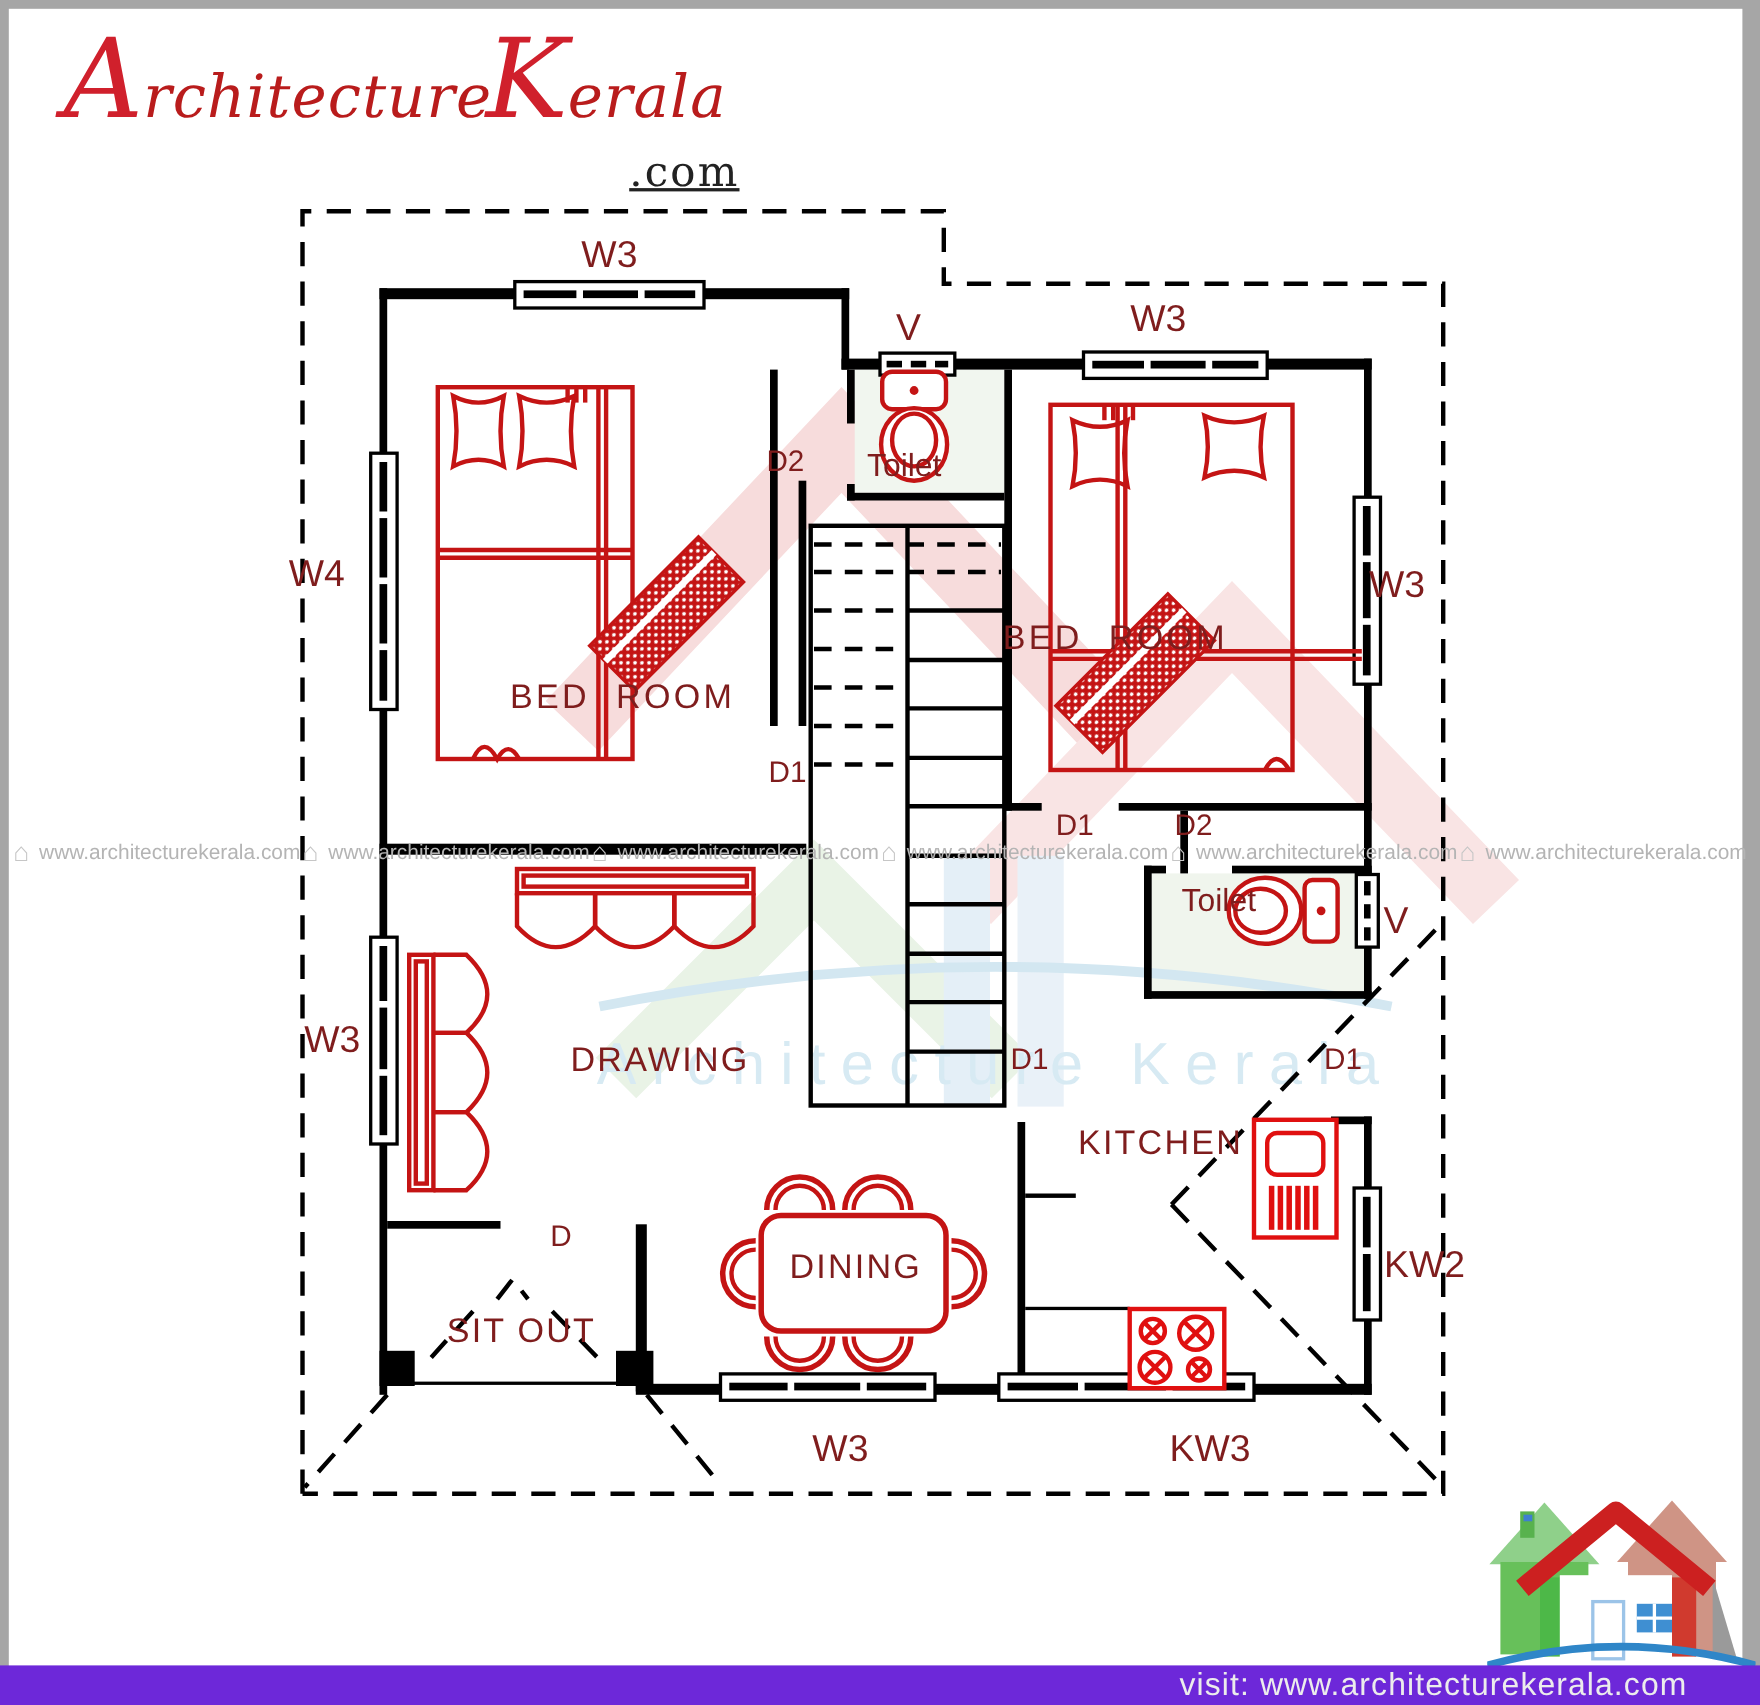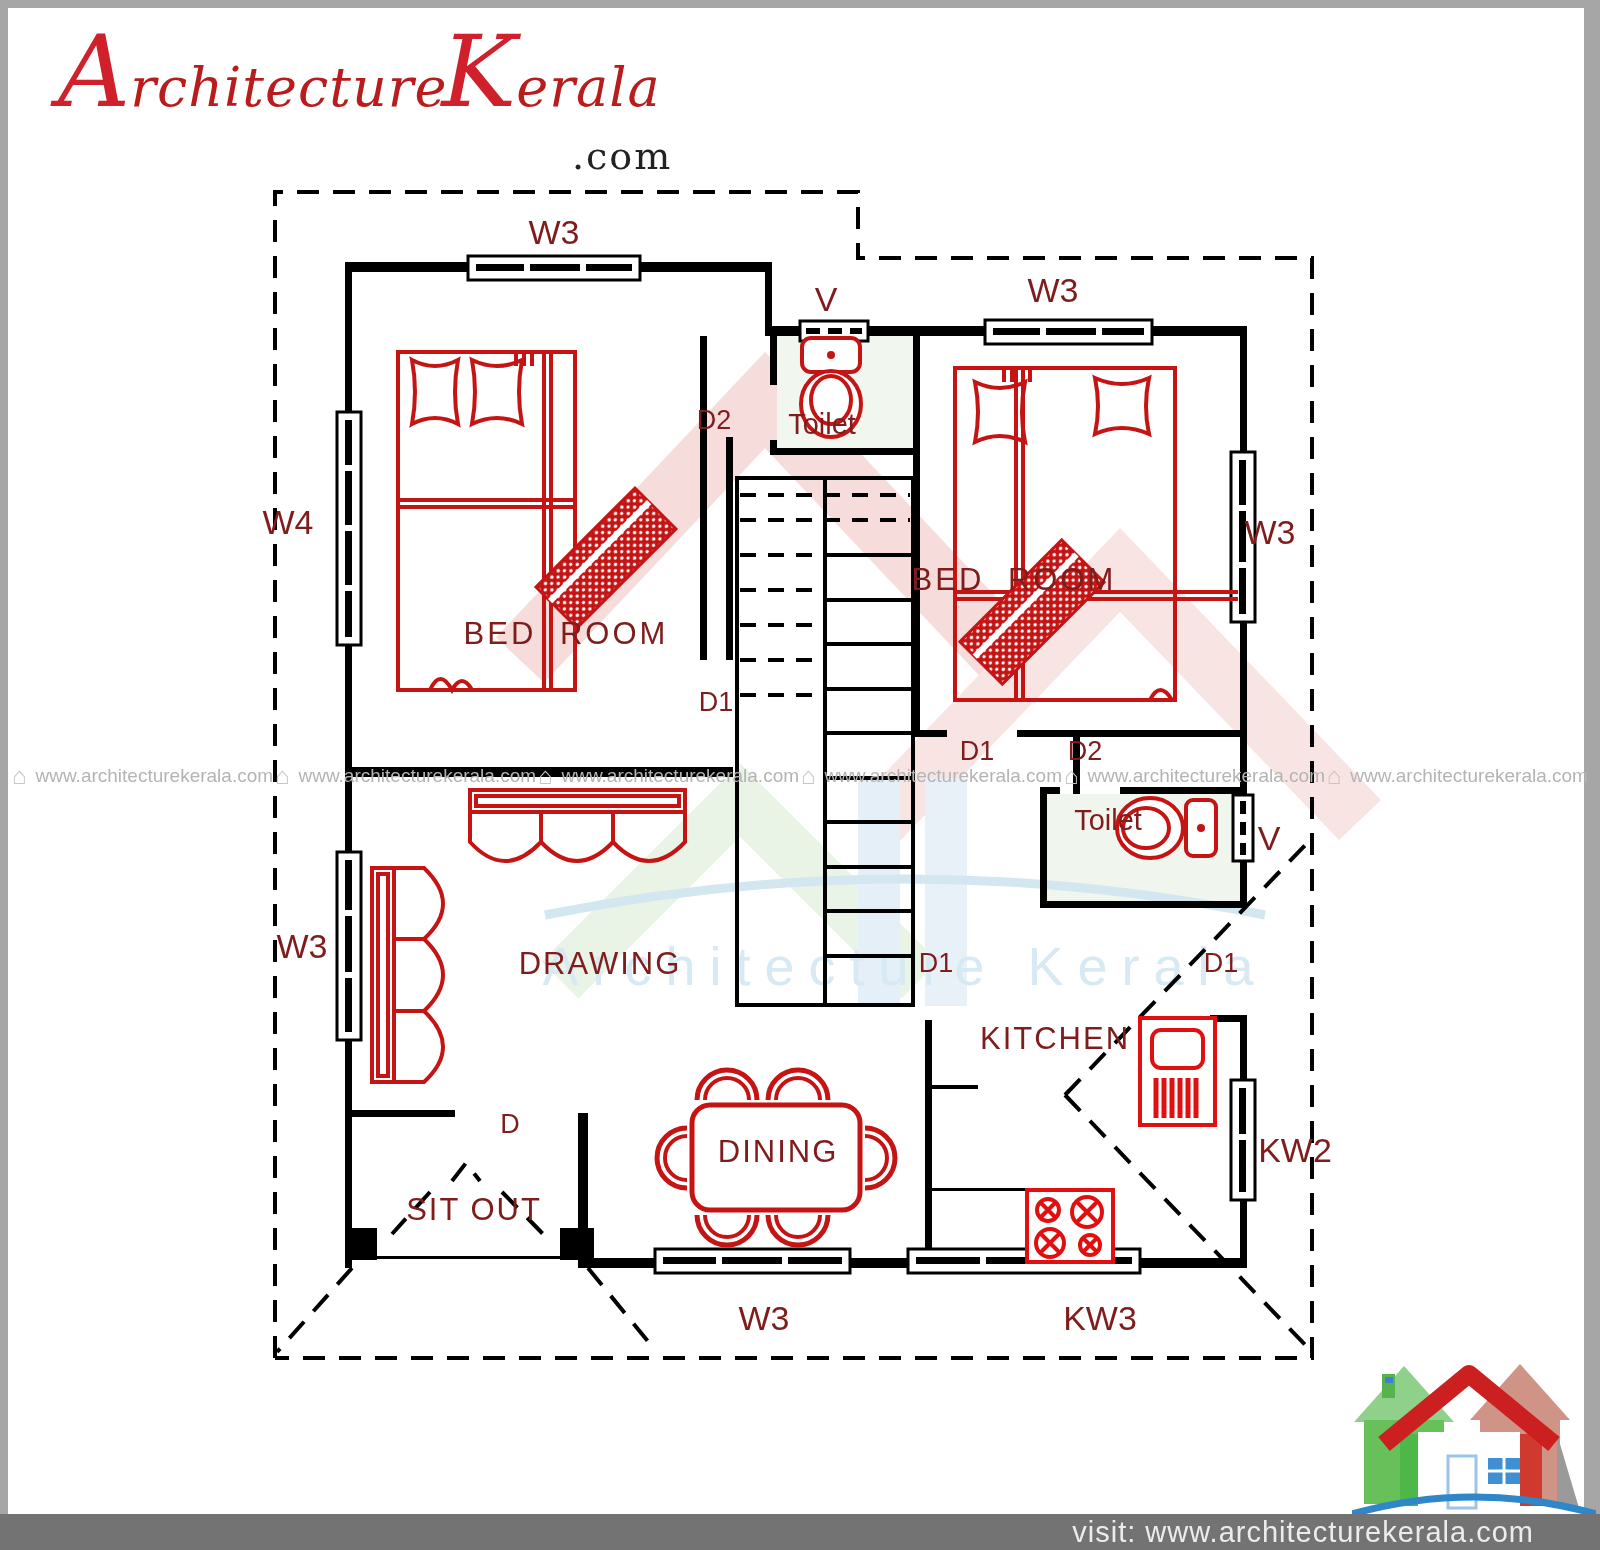--- a/index.html
+++ b/index.html
@@ -10,39 +10,39 @@
   
   .frame{position:absolute;background:#a6a6a6;}
   #frame-top{left:0;top:0;width:1600px;height:8px;}
   #frame-left{left:0;top:0;width:8px;height:1550px;}
   #frame-right{left:1584px;top:0;width:16px;height:1550px;}
   
   #logo{position:absolute;left:58px;top:22px;white-space:nowrap;font-family:"DejaVu Serif",serif;font-style:italic;}
   #logo .big{font-size:100px;color:#d0202c;line-height:1;}
   #logo .small{font-size:54px;color:#b91c1c;letter-spacing:1px;}
   #logo .big.k{margin-left:-6px;}
-  #logo-com{position:absolute;left:572px;top:134px;font-size:38px;color:#222;font-family:"DejaVu Serif",serif;letter-spacing:2px;}
+  #logo-com{position:absolute;left:572px;top:134px;font-size:38px;color:#222;font-family:"DejaVu Serif",serif;letter-spacing:2px;text-decoration:underline;}
   
   #wm-row{
     position:absolute;left:6px;top:760px;width:1588px;height:32px;
     display:flex;justify-content:space-between;align-items:center;padding:0 6px;box-sizing:border-box;
     z-index:6;pointer-events:none;
   }
   .wm-tile{display:flex;align-items:center;gap:9px;color:#b4b4b4;font-size:19px;white-space:nowrap;}
   .wm-tile .wm-ic{font-size:24px;color:#c6c6c6;line-height:1;}
   
   .plan-label{
     position:absolute;transform:translate(-50%,-50%);color:#7f1d1d;white-space:nowrap;z-index:8;
   }
   
   #plan-svg{position:absolute;left:0;top:0;z-index:4;}
   #logo-house-svg{position:absolute;left:1352px;top:1322px;z-index:5;}
   
   #footer-bar{
-    position:absolute;left:0;top:1514px;width:1600px;height:36px;background:#737373;z-index:9;
+    position:absolute;left:0;top:1514px;width:1600px;height:36px;background:#6d28d9;z-index:9;
     display:flex;align-items:center;justify-content:flex-end;padding-right:66px;box-sizing:border-box;
   }
   #footer-bar span{color:#ececec;font-size:29px;letter-spacing:1px;}
 </style>
 </head>
 <body>
 
 <div id="stage">
 
   <div id="logo">

